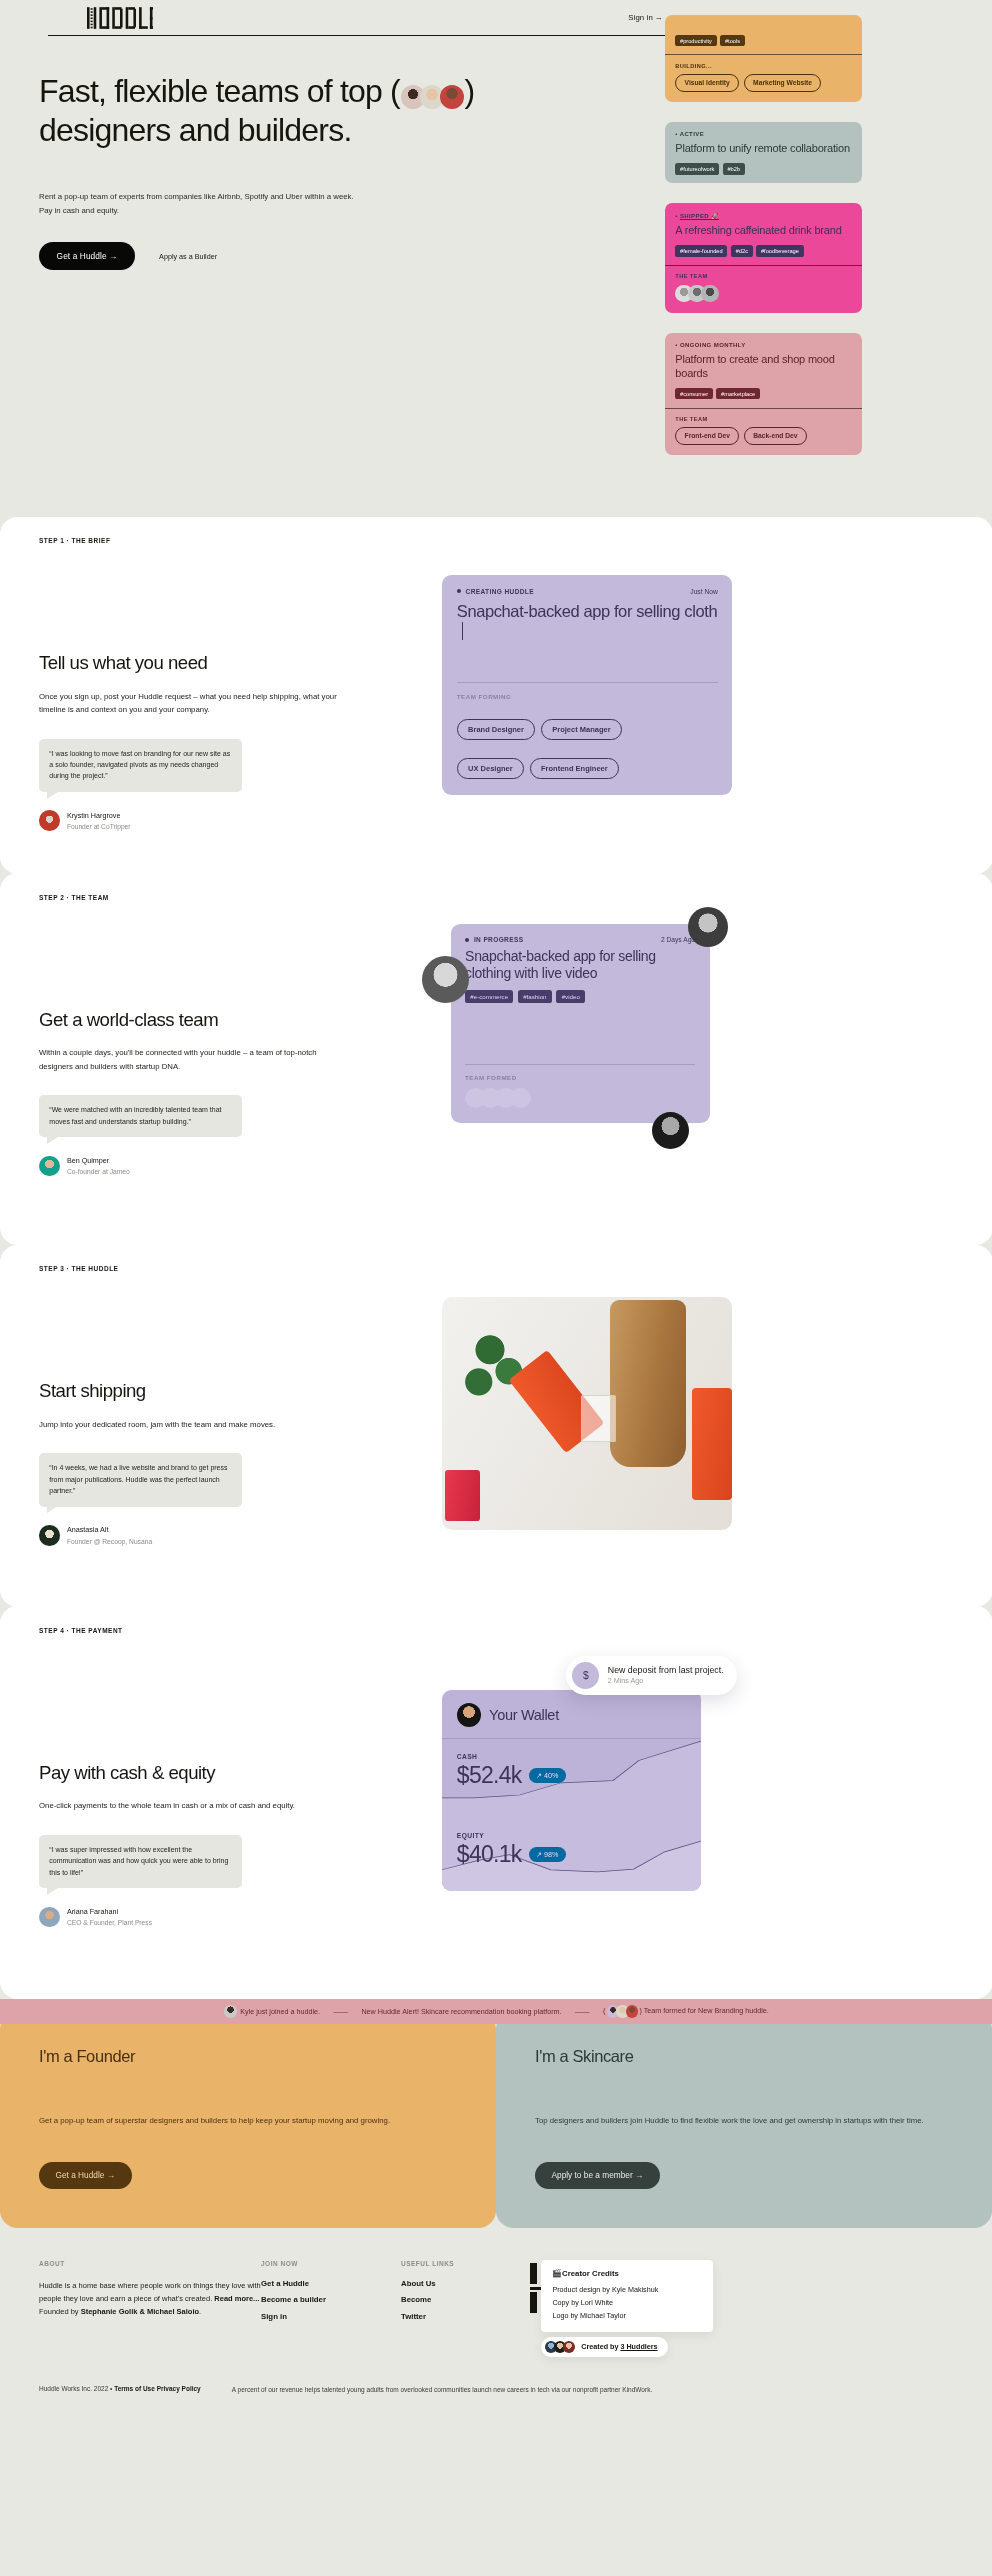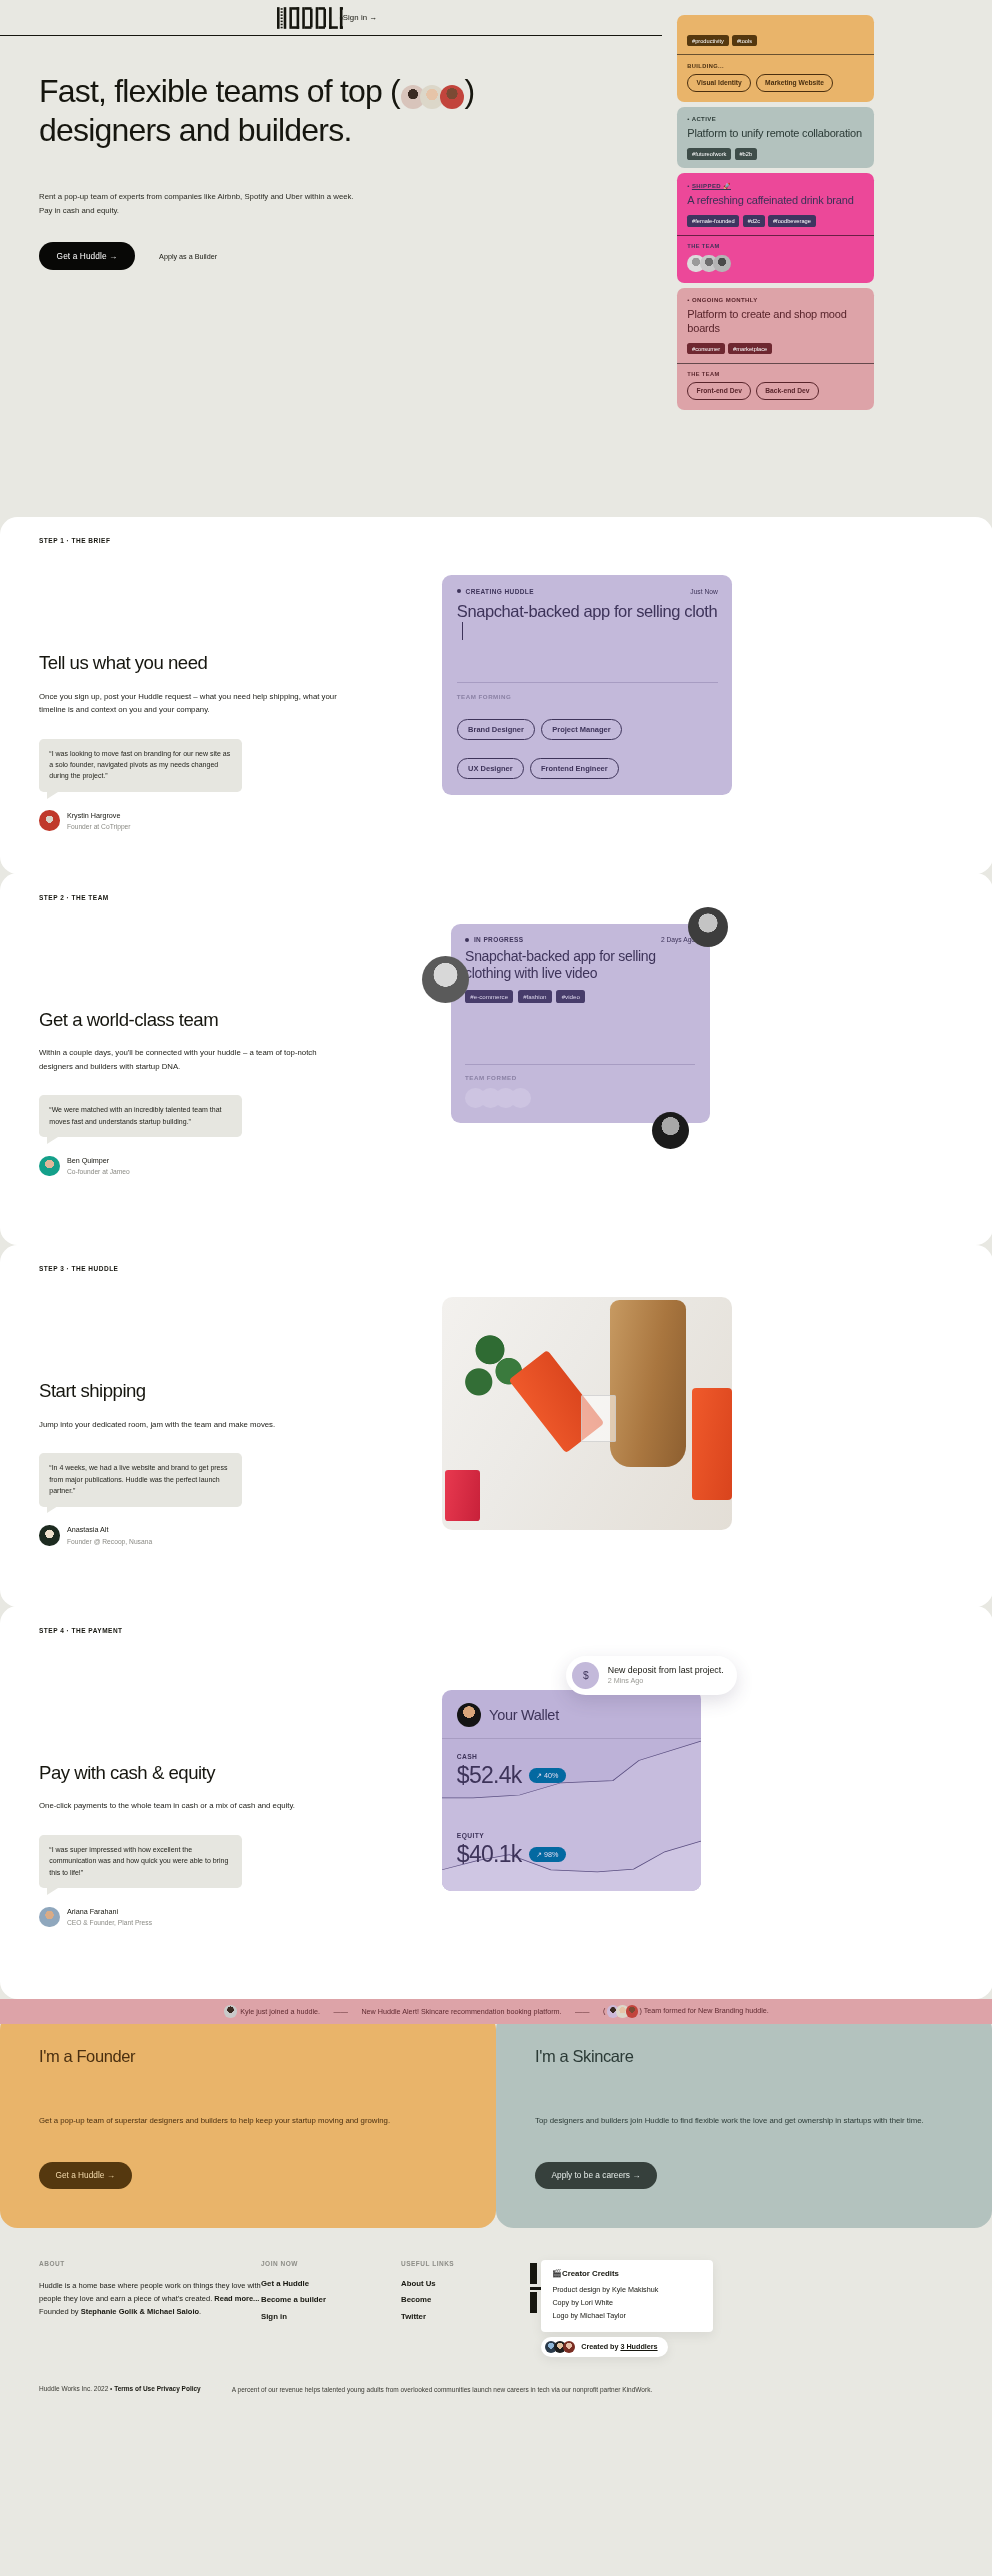--- a/index.html
+++ b/index.html
@@ -9,22 +9,22 @@
     background: #e8e8e2;
     color: #16160f;
     -webkit-font-smoothing: antialiased;
   }
   .page { width: 993px; position: relative; overflow: hidden; }
 
   
   .hero { background:#e8e8e2; position:relative; height:517px; }
   .nav {
     height:36px; border-bottom:0.8px solid #16160f;
-    display:flex; align-items:center; justify-content:center;
-    padding:0 47px 0 39px; width:662px;
+    display:flex; align-items:center; justify-content:space-between;
+    padding:0 47px 0 39px; width:662px;margin-left:48px;
   }
   .logo { height:22px; display:flex; align-items:flex-end; gap:0px; }
   .logo svg { display:block; }
   .signin { font-size:7.8px; font-weight:400; letter-spacing:0.1px; color:#16160f; text-decoration:none; }
 
   .hero-inner { display:flex; }
   .hero-left { width:662px; padding:36px 39px 0 39px; }
   h1.hero-title {
     font-size:32px; line-height:1.22; font-weight:400; letter-spacing:-0.8px;
     max-width:455px; color:#16160f;
@@ -36,21 +36,21 @@
   .hero-cta { margin-top:25px; display:flex; align-items:center; gap:24px; }
   .btn-dark {
     background:#080806; color:#fff; border:none; border-radius:517px;
     font-family:inherit; font-size:8.3px; font-weight:500; padding:8.8px 17.6px; cursor:pointer;
     letter-spacing:0.1px;
   }
   .link-plain { font-size:7.2px; color:#16160f; text-decoration:none; }
 
   
   .hero-right { width:331px; position:relative; padding-top:0; }
-  .rail { width:197px; margin-left:15px; display:flex; flex-direction:column; gap:5px; }
+  .rail { width:197px; margin-left:3px; display:flex; flex-direction:column; gap:20px; }
   .pcard { border-radius:7.2px; overflow:hidden; }
   .pcard .body { padding:9.3px 10.3px 8.3px; }
   .pcard .status { font-size:6px; font-weight:700; letter-spacing:0.4px; text-transform:uppercase; margin-bottom:5.2px; }
   .pcard h3 { font-size:11px; line-height:1.26; font-weight:500; letter-spacing:-0.2px; margin-bottom:7.2px; }
   .tags { display:flex; flex-wrap:wrap; gap:3.6px; }
   .tag { font-size:5.7px; padding:2.6px 4.7px; border-radius:2.6px; color:#fff; }
   .pcard .foot { padding:7.2px 10.3px 10.3px; border-top:0.5px solid rgba(0,0,0,.55); }
   .foot-label { font-size:5.7px; font-weight:700; letter-spacing:0.4px; margin-bottom:5.7px; }
   .pillrow { display:flex; flex-wrap:wrap; gap:4.7px; }
   .pill { font-size:6.7px; font-weight:600; padding:4.1px 8.3px; border-radius:517px; border:0.6px solid currentColor; }
@@ -515,21 +515,21 @@
 
   <div class="split">
     <div class="panel p-founder">
       <h2>I'm a Founder</h2>
       <p>Get a pop-up team of superstar designers and builders to help keep your startup moving and growing.</p>
       <button class="btn">Get a Huddle →</button>
     </div>
     <div class="panel p-builder">
       <h2>I'm a Skincare</h2>
       <p>Top designers and builders join Huddle to find flexible work the love and get ownership in startups with their time.</p>
-      <button class="btn">Apply to be a careers →</button>
+      <button class="btn">Apply to be a member →</button>
     </div>
   </div>
 
   <footer class="footer">
     <div class="fgrid">
       <div class="fcol-about">
         <div class="fhead">ABOUT</div>
         <div class="fabout">
           <span>Huddle is a home base where people work on things they love with people they love and earn a piece of what's created.</span>
           <a href="#">Read more...</a><br>

